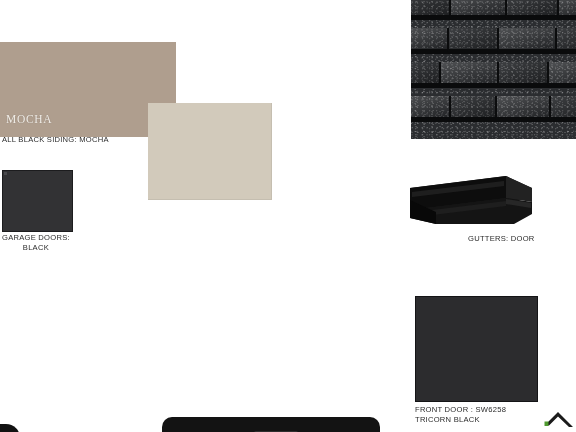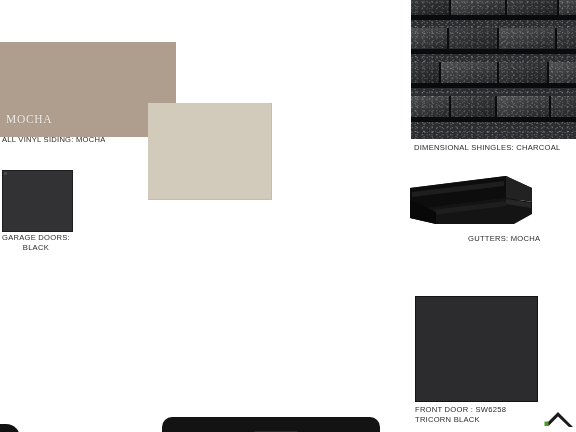--- a/index.html
+++ b/index.html
@@ -171,21 +171,21 @@
   }
 </style>
 </head>
 <body>
 
 <div class="board">
 
   <div class="swatch swatch-mocha"></div>
   <div class="swatch swatch-mocha-lower"></div>
   <div class="mocha-title">MOCHA</div>
-  <div class="caption cap-siding">ALL VINYL SIDING: MOCHA</div>
+  <div class="caption cap-siding">ALL BLACK SIDING: MOCHA</div>
 
   <div class="swatch swatch-beige"></div>
 
   <div class="swatch swatch-garage"></div>
   <div class="caption cap-garage">GARAGE DOORS:
 BLACK</div>
 
   <div class="shingle-photo">
     <div class="shingle-grain"></div>
     <div class="shingle-row" style="top:-6px">
@@ -206,35 +206,34 @@
       <div class="shingle-tab" style="left:88px;  width:50px;"></div>
       <div class="shingle-tab lit" style="left:138px; width:52px;"></div>
     </div>
     <div class="shingle-row" style="top:96px">
       <div class="shingle-tab lit" style="left:-10px; width:50px;"></div>
       <div class="shingle-tab" style="left:40px;  width:46px;"></div>
       <div class="shingle-tab lit" style="left:86px;  width:54px;"></div>
       <div class="shingle-tab" style="left:140px; width:50px;"></div>
     </div>
   </div>
-  <div class="caption cap-shingles">DIMENSIONAL SHINGLES: CHARCOAL</div>
 
   <svg class="gutter-photo" viewBox="0 0 136 62">
     <g>
       <polygon points="4,20 100,8 126,20 126,30 30,44 4,32" fill="#1a1a1a"></polygon>
       <polygon points="4,20 100,8 100,30 4,42" fill="#0d0d0d"></polygon>
       <polygon points="100,8 126,20 126,34 100,30" fill="#222222"></polygon>
       <polygon points="4,42 100,30 126,34 126,46 108,56 30,56 4,50" fill="#141414"></polygon>
       <polygon points="6,24 98,13 98,18 6,29" fill="#2e2e2e" opacity="0.55"></polygon>
       <polygon points="10,44 100,33 100,38 10,49" fill="#2a2a2a" opacity="0.45"></polygon>
       <polygon points="100,31 125,35 125,40 100,36" fill="#3a3a3a" opacity="0.5"></polygon>
       <polygon points="4,32 30,44 30,56 4,50" fill="#080808"></polygon>
     </g>
   </svg>
-  <div class="caption cap-gutters">GUTTERS: MOCHA</div>
+  <div class="caption cap-gutters">GUTTERS: DOOR</div>
 
   <div class="swatch swatch-door"></div>
   <div class="caption cap-door">FRONT DOOR :  SW6258
 TRICORN BLACK</div>
 
   <div class="bottom-object">
     <div class="bottom-object-notch"></div>
   </div>
   <div class="bottom-left-blob"></div>
 

